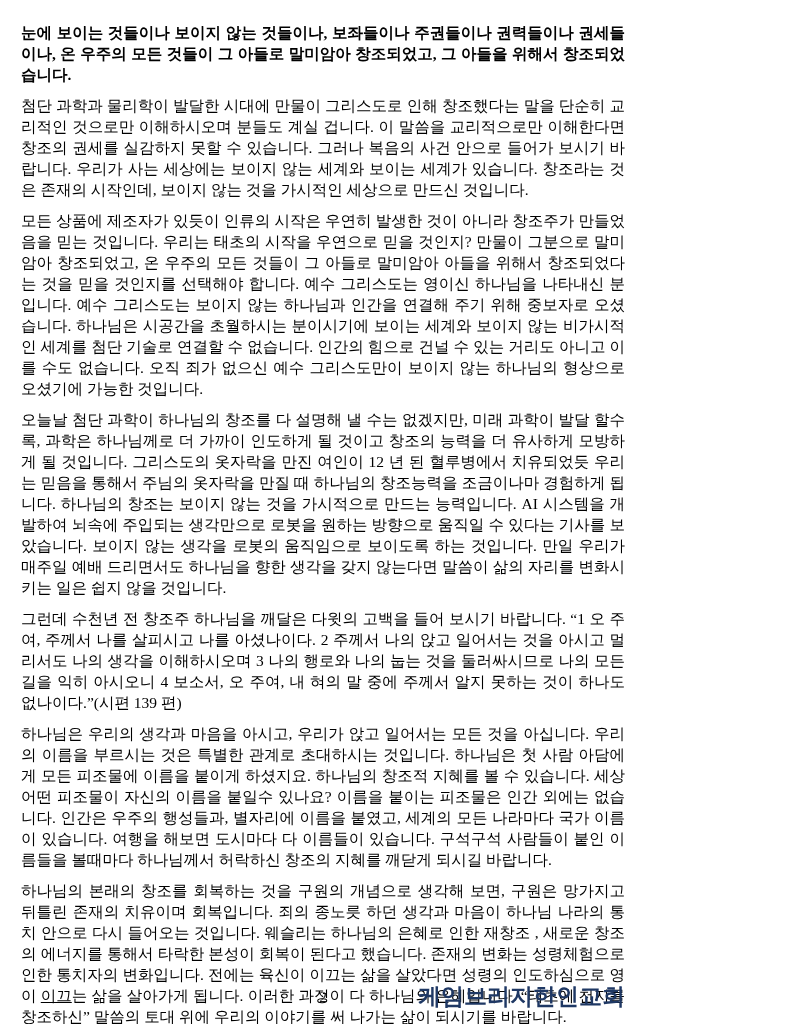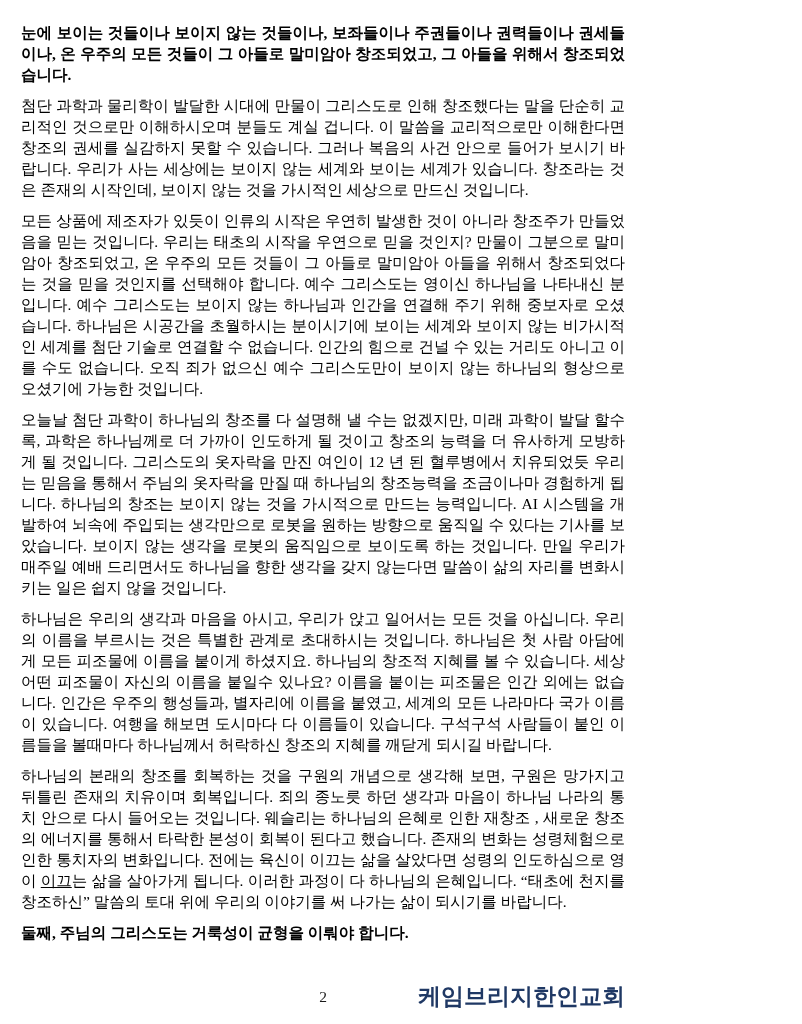--- a/index.html
+++ b/index.html
@@ -72,20 +72,21 @@
 <div class="page">
 
   <p class="para bold">눈에 보이는 것들이나 보이지 않는 것들이나, 보좌들이나 주권들이나 권력들이나 권세들이나, 온 우주의 모든 것들이 그 아들로 말미암아 창조되었고, 그 아들을 위해서 창조되었습니다.</p>
 
   <p class="para">첨단 과학과 물리학이 발달한 시대에 만물이 그리스도로 인해 창조했다는 말을 단순히 교리적인 것으로만 이해하시오며 분들도 계실 겁니다. 이 말씀을 교리적으로만 이해한다면 창조의 권세를 실감하지 못할 수 있습니다. 그러나 복음의 사건 안으로 들어가 보시기 바랍니다. 우리가 사는 세상에는 보이지 않는 세계와 보이는 세계가 있습니다. 창조라는 것은 존재의 시작인데, 보이지 않는 것을 가시적인 세상으로 만드신 것입니다.</p>
 
   <p class="para">모든 상품에 제조자가 있듯이 인류의 시작은 우연히 발생한 것이 아니라 창조주가 만들었음을 믿는 것입니다. 우리는 태초의 시작을 우연으로 믿을 것인지? 만물이 그분으로 말미암아 창조되었고, 온 우주의 모든 것들이 그 아들로 말미암아 아들을 위해서 창조되었다는 것을 믿을 것인지를 선택해야 합니다. 예수 그리스도는 영이신 하나님을 나타내신 분입니다. 예수 그리스도는 보이지 않는 하나님과 인간을 연결해 주기 위해 중보자로 오셨습니다. 하나님은 시공간을 초월하시는 분이시기에 보이는 세계와 보이지 않는 비가시적인 세계를 첨단 기술로 연결할 수 없습니다. 인간의 힘으로 건널 수 있는 거리도 아니고 이를 수도 없습니다. 오직 죄가 없으신 예수 그리스도만이 보이지 않는 하나님의 형상으로 오셨기에 가능한 것입니다.</p>
 
   <p class="para">오늘날 첨단 과학이 하나님의 창조를 다 설명해 낼 수는 없겠지만, 미래 과학이 발달 할수록, 과학은 하나님께로 더 가까이 인도하게 될 것이고 창조의 능력을 더 유사하게 모방하게 될 것입니다. 그리스도의 옷자락을 만진 여인이 12 년 된 혈루병에서 치유되었듯 우리는 믿음을 통해서 주님의 옷자락을 만질 때 하나님의 창조능력을 조금이나마 경험하게 됩니다. 하나님의 창조는 보이지 않는 것을 가시적으로 만드는 능력입니다. AI 시스템을 개발하여 뇌속에 주입되는 생각만으로 로봇을 원하는 방향으로 움직일 수 있다는 기사를 보았습니다. 보이지 않는 생각을 로봇의 움직임으로 보이도록 하는 것입니다. 만일 우리가 매주일 예배 드리면서도 하나님을 향한 생각을 갖지 않는다면 말씀이 삶의 자리를 변화시키는 일은 쉽지 않을 것입니다.</p>
 
+  <p class="para">그런데 수천년 전 창조주 하나님을 깨달은 다윗의 고백을 들어 보시기 바랍니다. “1 오 주여, 주께서 나를 살피시고 나를 아셨나이다. 2 주께서 나의 앉고 일어서는 것을 아시고 멀리서도 나의 생각을 이해하시오며 3 나의 행로와 나의 눕는 것을 둘러싸시므로 나의 모든 길을 익히 아시오니 4 보소서, 오 주여, 내 혀의 말 중에 주께서 알지 못하는 것이 하나도 없나이다.”(시편 139 편)</p>
 
   <p class="para">하나님은 우리의 생각과 마음을 아시고, 우리가 앉고 일어서는 모든 것을 아십니다. 우리의 이름을 부르시는 것은 특별한 관계로 초대하시는 것입니다. 하나님은 첫 사람 아담에게 모든 피조물에 이름을 붙이게 하셨지요. 하나님의 창조적 지혜를 볼 수 있습니다. 세상 어떤 피조물이 자신의 이름을 붙일수 있나요? 이름을 붙이는 피조물은 인간 외에는 없습니다. 인간은 우주의 행성들과, 별자리에 이름을 붙였고, 세계의 모든 나라마다 국가 이름이 있습니다. 여행을 해보면 도시마다 다 이름들이 있습니다. 구석구석 사람들이 붙인 이름들을 볼때마다 하나님께서 허락하신 창조의 지혜를 깨닫게 되시길 바랍니다.</p>
 
   <p class="para"><span>하나님의 본래의 창조를 회복하는 것을 구원의 개념으로 생각해 보면, 구원은 망가지고 뒤틀린 존재의 치유이며 회복입니다. 죄의 종노릇 하던 생각과 마음이 하나님 나라의 통치 안으로 다시 들어오는 것입니다. 웨슬리는 하나님의 은혜로 인한 재창조 , 새로운 창조의 에너지를 통해서 타락한 본성이 회복이 된다고 했습니다. 존재의 변화는 성령체험으로 인한 통치자의 변화입니다. 전에는 육신이 이끄는 삶을 살았다면 성령의 인도하심으로 영이 </span><span class="underline-seg">이끄</span><span>는 삶을 살아가게 됩니다. 이러한 과정이 다 하나님의 은혜입니다. “태초에 천지를 창조하신” 말씀의 토대 위에 우리의 이야기를 써 나가는 삶이 되시기를 바랍니다.</span></p>
 
   <p class="heading">둘째, 주님의 그리스도는 거룩성이 균형을 이뤄야 합니다.</p>
 
 
   <div class="footer">
     <div class="page-number">2</div>

